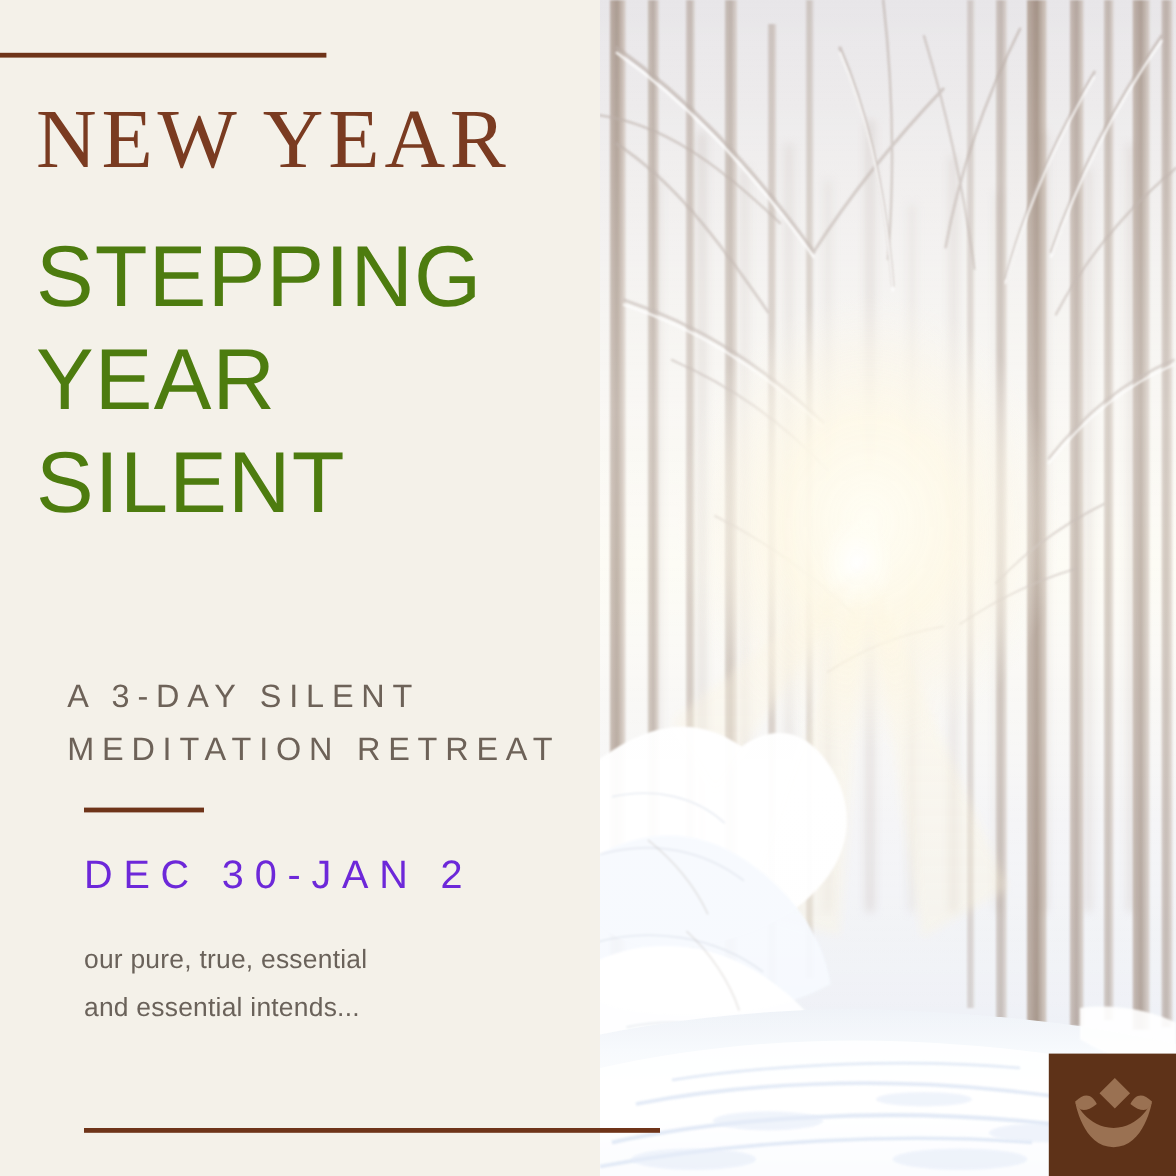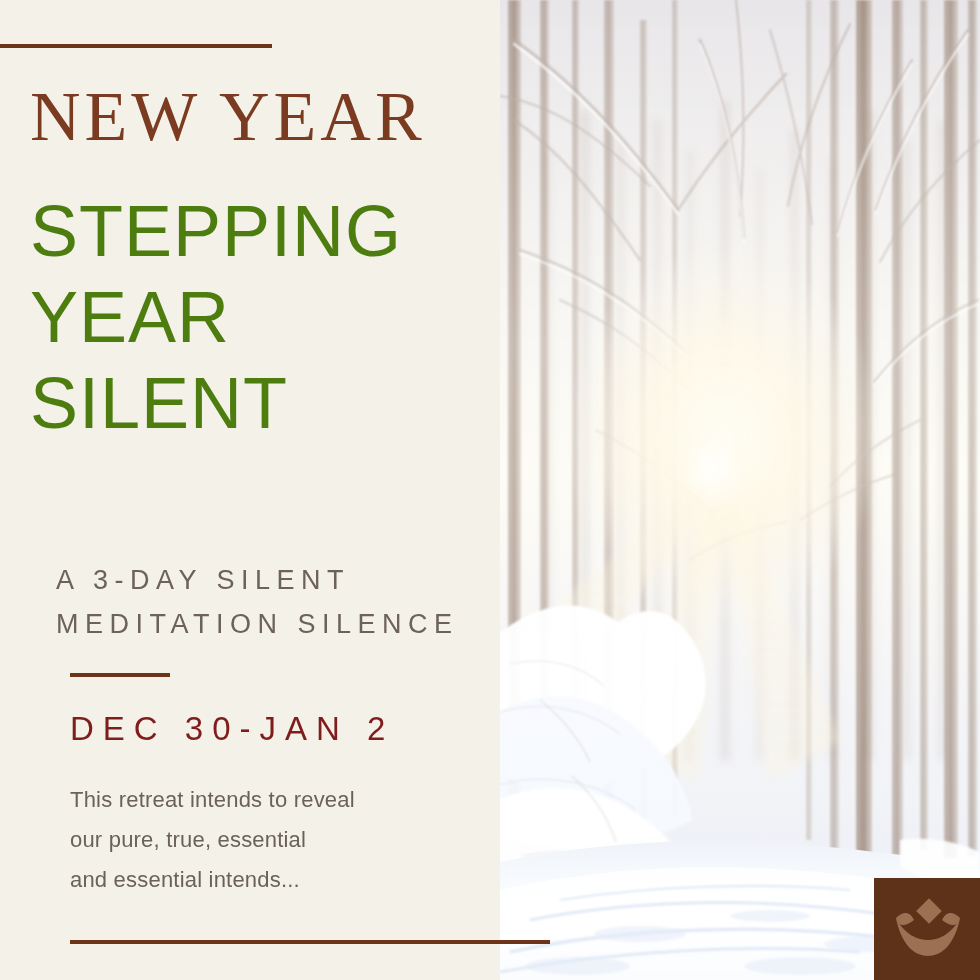--- a/index.html
+++ b/index.html
@@ -95,21 +95,21 @@
   }
 
   .dates {
     position: absolute;
     left: 70px;
     top: 707px;
     font-family: "Liberation Sans", sans-serif;
     font-size: 33px;
     line-height: 44px;
     letter-spacing: 9px;
-    color: #7f1d1d;
+    color: #6d28d9;
     font-weight: 400;
     white-space: nowrap;
   }
 
   .body-copy {
     position: absolute;
     left: 70px;
     top: 780px;
     font-family: "Liberation Sans", sans-serif;
     font-size: 22px;
@@ -318,29 +318,28 @@
     <div class="headline-brand">NEW YEAR</div>
 
     <div class="headline-main">
       <span class="hl-line">STEPPING</span>
       <span class="hl-line">YEAR</span>
       <span class="hl-line">SILENT</span>
     </div>
 
     <div class="subtitle">
       <span class="sub-line">A 3-DAY SILENT</span>
-      <span class="sub-line">MEDITATION SILENCE</span>
+      <span class="sub-line">MEDITATION RETREAT</span>
     </div>
 
     <div class="rule-mid"></div>
 
     <div class="dates">DEC 30-JAN 2</div>
 
     <div class="body-copy">
-      <span class="body-line">This retreat intends to reveal</span>
       <span class="body-line">our pure, true, essential</span>
       <span class="body-line">and essential intends...</span>
     </div>
   </div>
 
   <div class="rule-bottom"></div>
 
   <div class="logo-mark">
     <svg class="logo-svg" viewBox="0 0 106 102">
       <path d="M22 40 C 22 40, 28 78, 54 78 C 80 78, 86 40, 86 40

